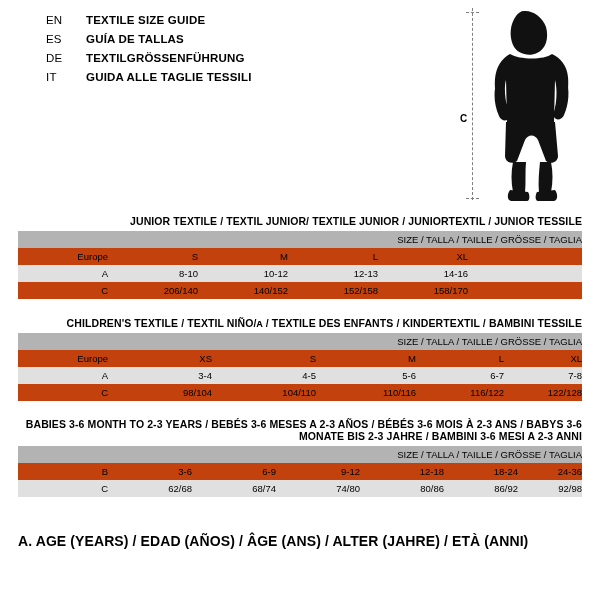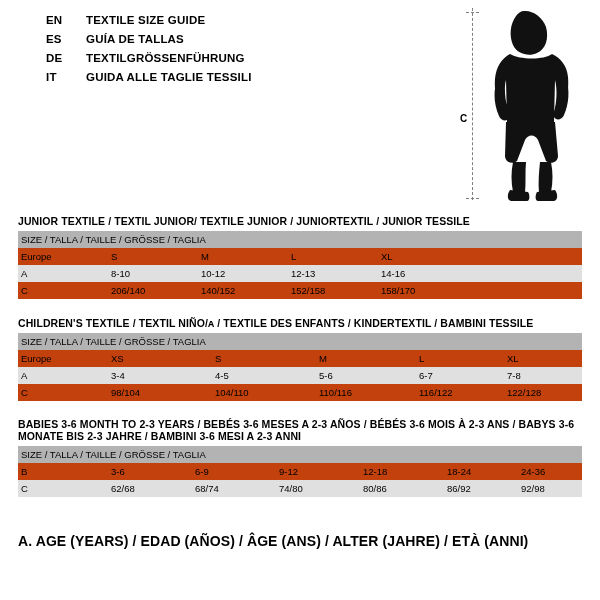--- a/index.html
+++ b/index.html
@@ -30,21 +30,21 @@
   }
   .header-row {
     display: flex;
     align-items: baseline;
     margin-bottom: 2px;
     height: 17px;
   }
   .lang-code {
     width: 40px;
     font-size: 11.5px;
-    font-weight: bold;
+    font-weight: normal;
     letter-spacing: 0.2px;
     padding-left: 24px;
   }
   .lang-title {
     font-size: 11.5px;
     font-weight: bold;
     letter-spacing: 0.2px;
   }
 
   
@@ -83,20 +83,21 @@
     width: 13px;
     height: 0;
     border-top: 1px dashed #7f7f7f;
   }
 
   
   .section {
     position: absolute;
     left: 18px;
     width: 564px;
+    text-align: right;
   }
   .section-title {
     font-size: 10.5px;
     font-weight: bold;
     margin-bottom: 4px;
     letter-spacing: 0.1px;
   }
   table.size-table {
     border-collapse: collapse;
     width: 564px;

